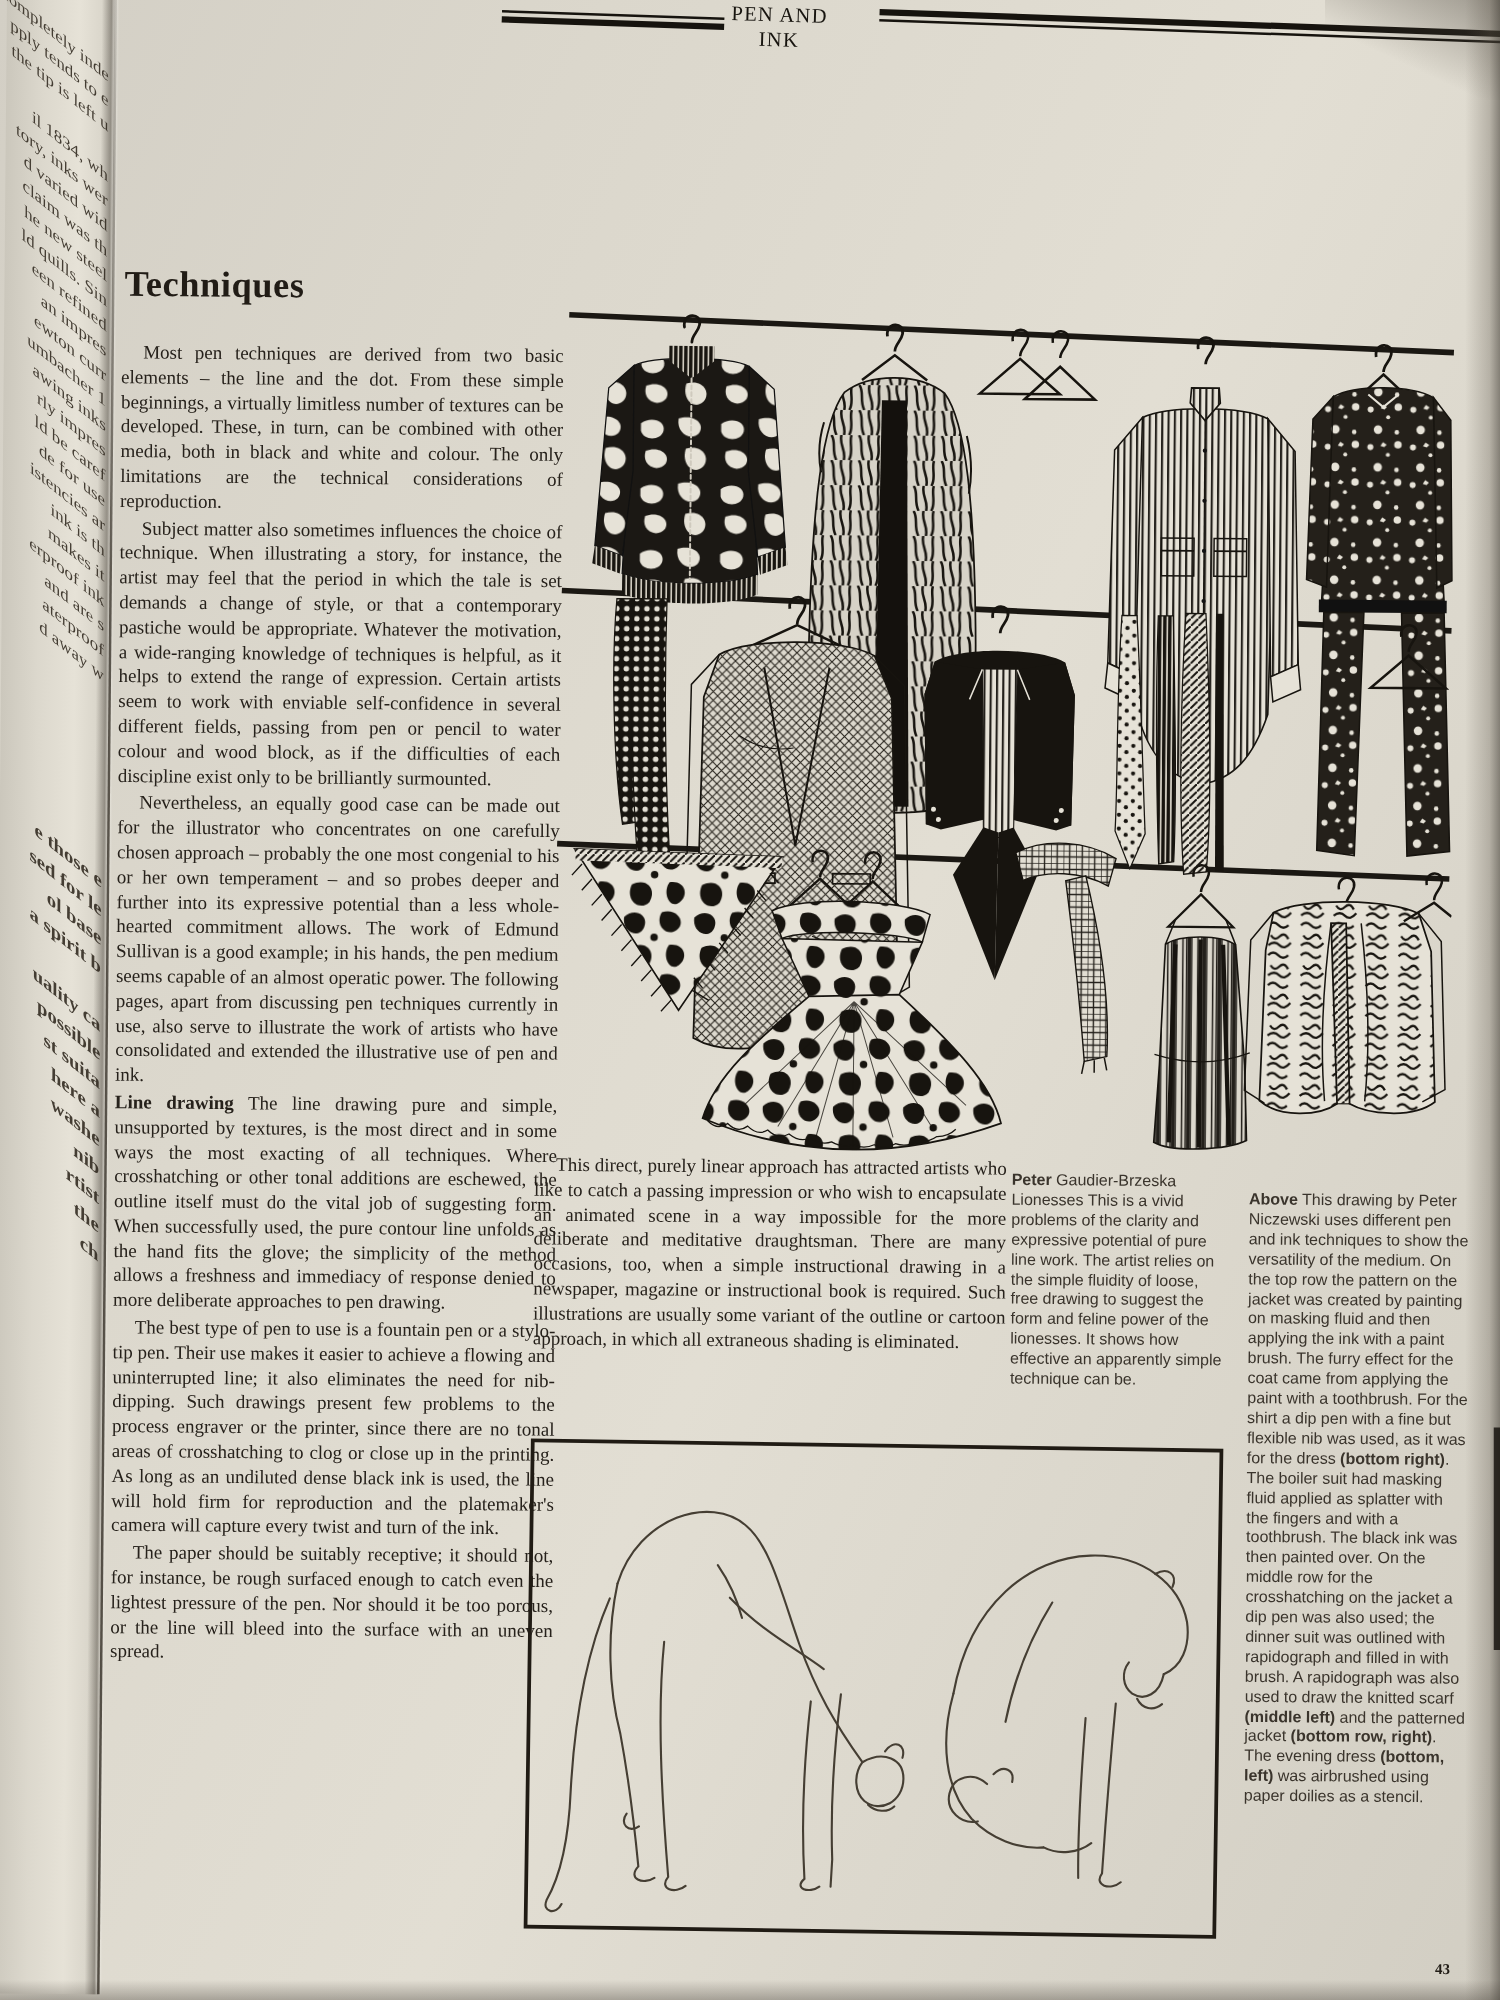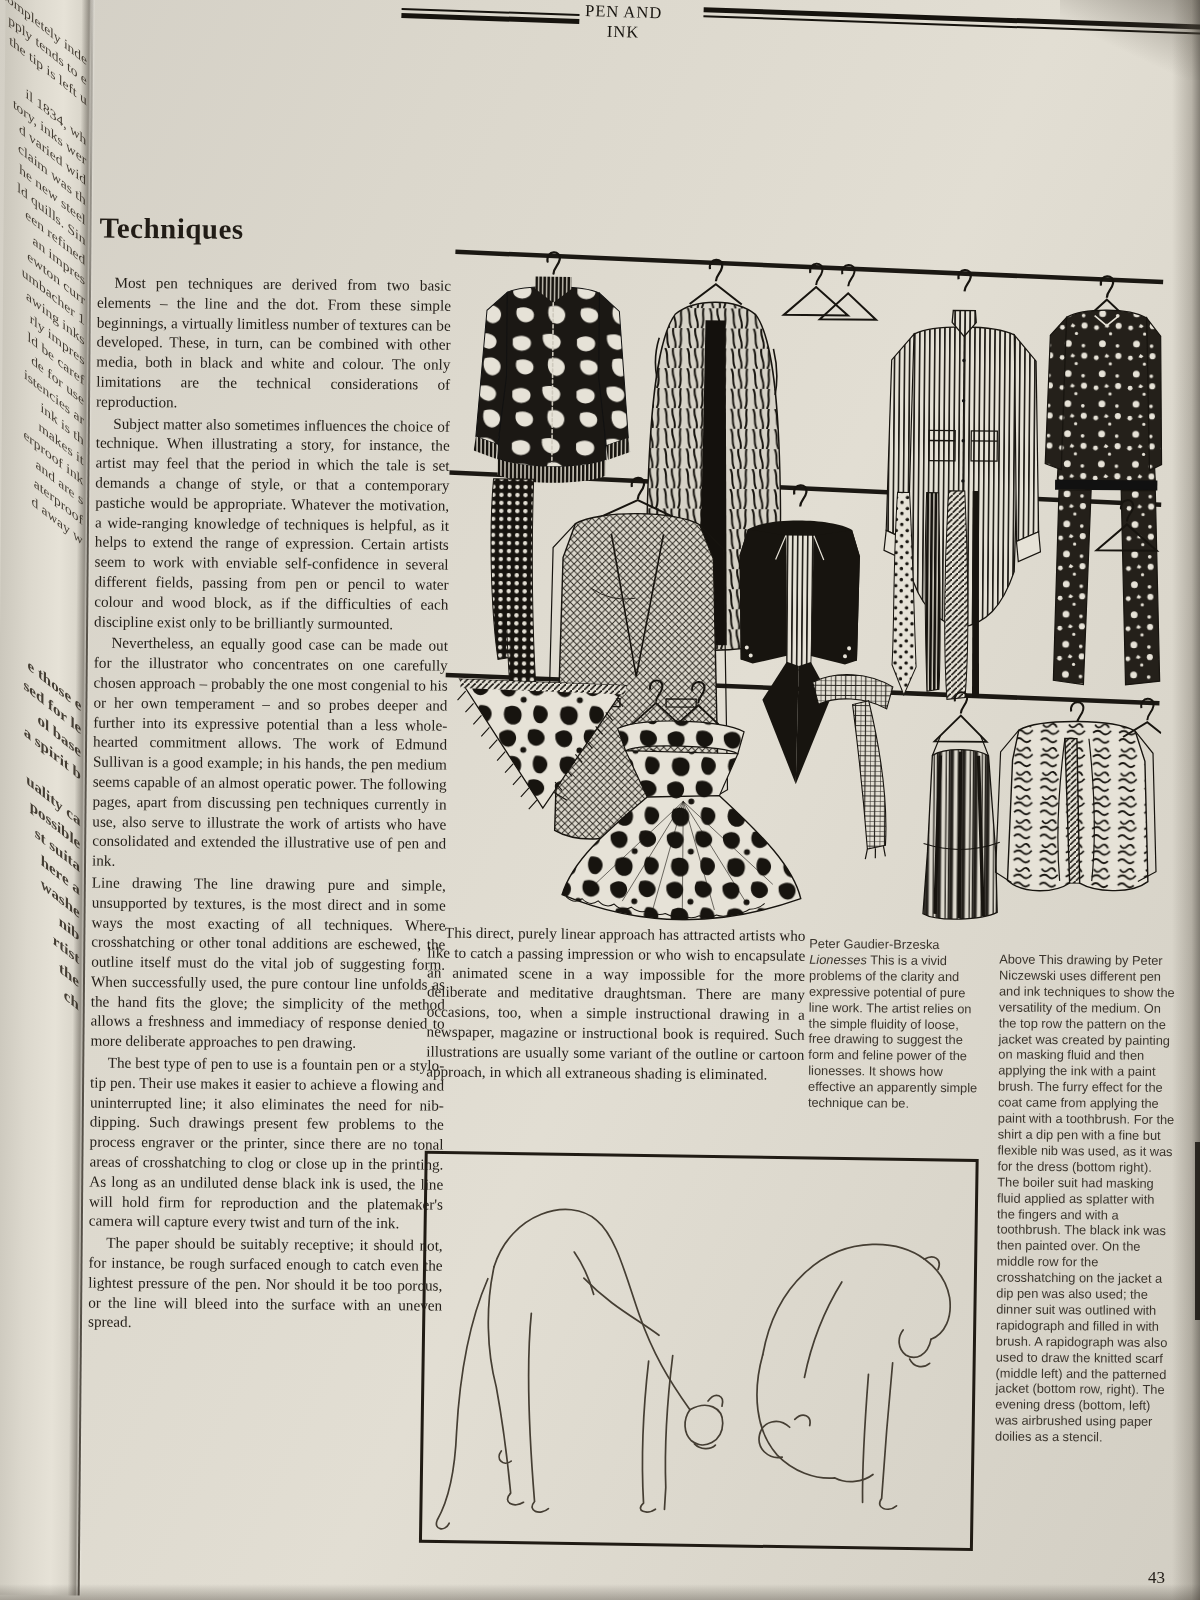--- a/index.html
+++ b/index.html
@@ -28,22 +28,22 @@
   .rule-left .thick{height:4.5px;background:#16130e;}
   .rule-right{position:absolute;left:698px;right:-10px;top:13px;transform:rotate(1.5deg);}
   .rule-right .thick{height:5px;background:#16130e;margin-bottom:3px;}
   .rule-right .thin{height:2px;background:#16130e;}
 
   
   .col-left{position:absolute;left:94px;top:216px;width:354px;}
   .article-title{font-size:29px;font-weight:600;letter-spacing:.5px;color:#211c16;margin:0 0 28px 2px;}
   .body-par{font-size:15.2px;line-height:19.8px;text-align:justify;margin:0 0 2px 0;text-indent:1.15em;}
   .body-par.noindent{text-indent:0;}
-  .b{font-weight:normal;}
-  .i{font-style:italic;margin-top:24px;}
+  .b{font-weight:bold;}
+  .i{margin-top:24px;}
   .col2{position:absolute;left:430px;top:924px;width:378px;}
 
   
   .caption{font-family:"Liberation Sans","DejaVu Sans",sans-serif;font-size:12.8px;
            line-height:15.9px;color:#3a342c;}
   .cap-below{position:absolute;left:812px;top:934px;width:172px;}
   .cap-above{position:absolute;left:1002px;top:948px;width:178px;}
 
   
   .clothes{position:absolute;left:440px;top:226px;width:722px;height:694px;}
@@ -52,21 +52,21 @@
   .lioness-box svg{width:100%;height:100%;display:block;}
 
   
   .right-edge{position:absolute;right:0;top:0;width:28px;height:100%;
         background:linear-gradient(to right,rgba(0,0,0,0),rgba(92,85,74,0.30) 70%,rgba(58,53,45,0.55));}
   .right-sliver{position:absolute;right:0;top:1142px;width:5px;height:178px;background:#17140f;opacity:.85;}
   .corner-tr{position:absolute;right:0;top:0;width:140px;height:80px;
         background:linear-gradient(205deg,rgba(75,69,60,0.45),rgba(0,0,0,0) 60%);}
   .bottom-edge{position:absolute;bottom:0;left:0;width:100%;height:16px;
         background:linear-gradient(to top,rgba(60,54,46,0.35),rgba(0,0,0,0));}
-  .page-number{position:absolute;left:1148px;top:1568px;font-size:17px;font-weight:normal;color:#211c16;}
+  .page-number{position:absolute;left:1148px;top:1568px;font-size:12px;font-weight:bold;color:#211c16;}
 </style>
 </head>
 <body>
 
 <div class="photo">
   <div class="tilt">
 
     <div class="prev-edge">
       <div class="frag frag1">completely inde
 pply tends to e

